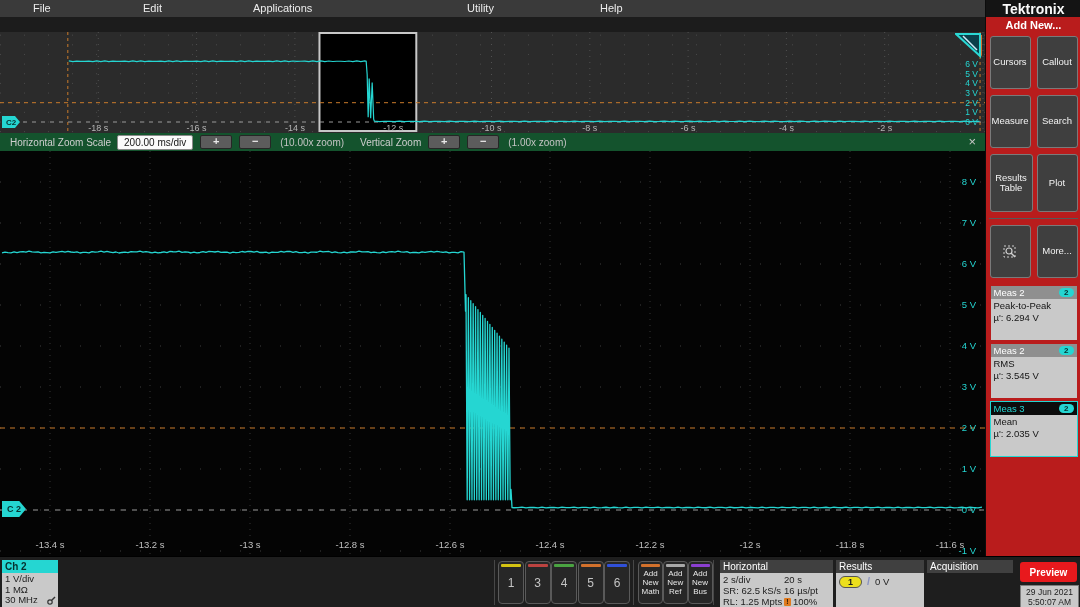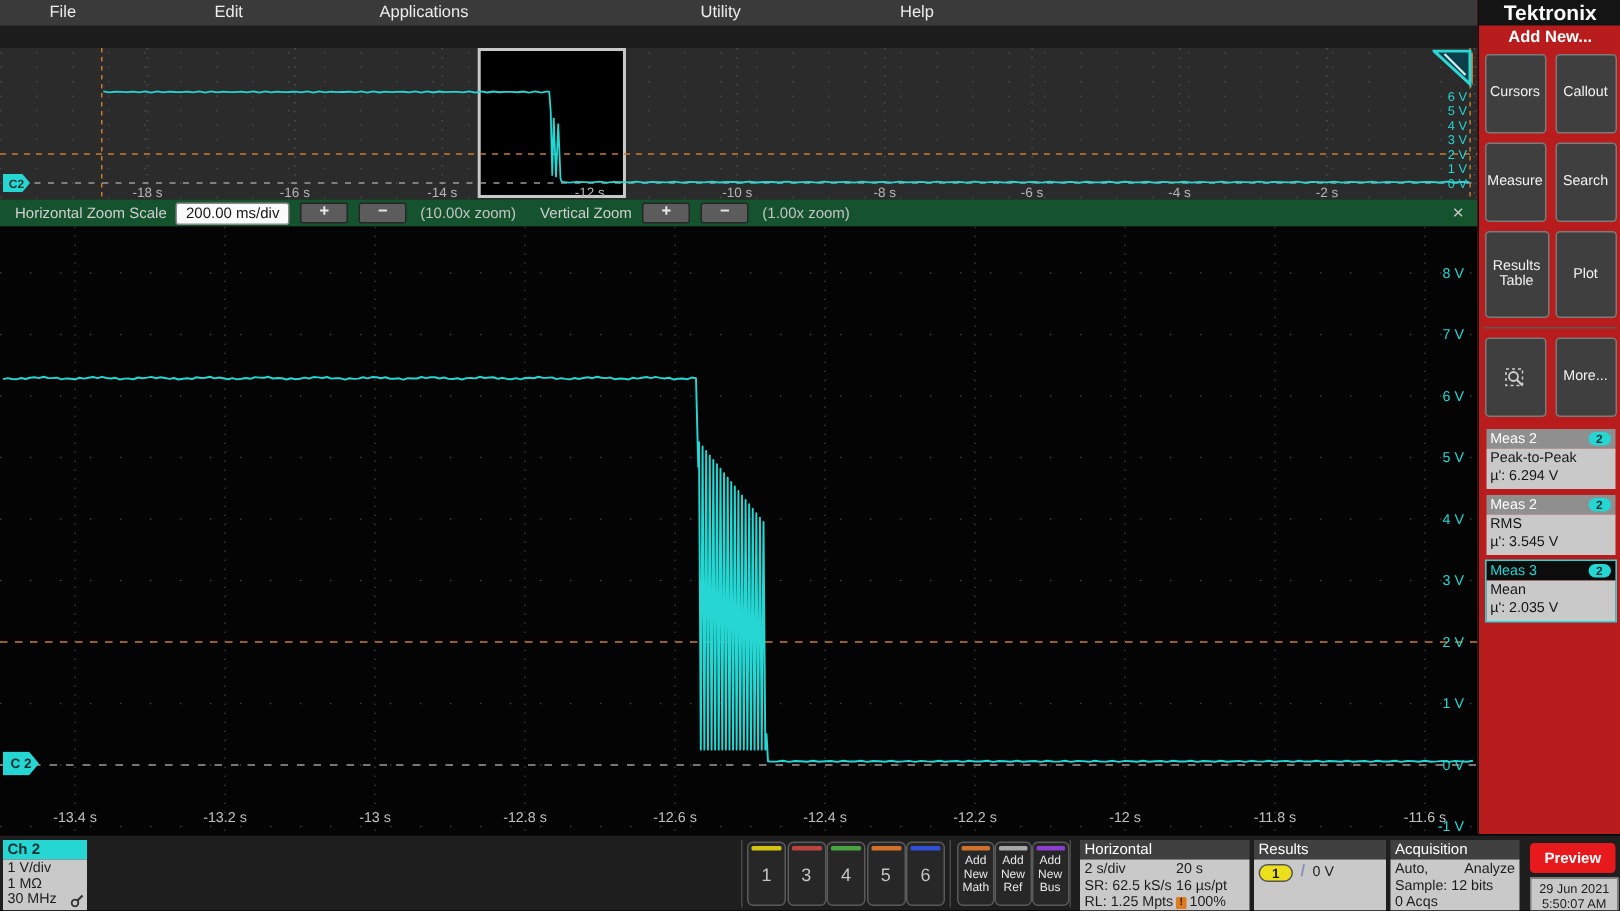--- a/index.html
+++ b/index.html
@@ -43,21 +43,21 @@
           text-align:center;cursor:default;padding:16px 0;}
   .sb-div{border-top:1px solid #585858;margin:6px 3px 0 3px;}
   .meas-list{margin-top:8px;}
   .meas-card{width:86px;margin:0 auto 4px auto;}
   .meas-card.selected{outline:1px solid #25d6d2;}
   .meas-head{height:13px;background:#8f8f8f;color:#ffffff;font-size:9.5px;display:flex;align-items:center;
              justify-content:space-between;padding:0 3px;}
   .meas-card.selected .meas-head{background:#0c0c0c;color:#25d6d2;}
   .meas-badge{background:#25d6d2;color:#06302f;font-size:8px;font-weight:bold;border-radius:7px;
               padding:0 5px;line-height:9px;height:9px;}
-  .meas-body{background:#c9c9c9;color:#151515;font-size:9.5px;line-height:12px;padding:1px 3px 2px 3px;}
+  .meas-body{background:#c9c9c9;color:#151515;font-size:9.5px;line-height:12px;padding:1px 3px 16px 3px;}
   
   .bottombar{position:absolute;left:0;top:556px;width:1080px;height:51px;background:#1e1e1e;border-top:1px solid #000;}
   .vsep{position:absolute;top:3px;height:45px;width:1px;background:#474747;}
   .card{position:absolute;font-size:9.5px;}
   .card .head{height:13px;background:#404040;color:#fff;font-size:10px;line-height:13px;padding-left:3px;}
   .card .body{background:#c9c9c9;color:#1d1d1d;padding:1px 3px;}
   .ch2{left:2px;top:3px;width:56px;}
   .ch2 .head{background:#25d6d2;color:#06302f;font-weight:bold;}
   .ch2 .body{height:32px;line-height:10.5px;position:relative;}
   .probe{position:absolute;right:2px;bottom:2px;}
@@ -370,28 +370,20 @@
       <div class="head">Results</div>
       <div class="body">
         <span class="trig-src">1</span>
         <span class="slope">/</span>
         <span class="tlevel">0 V</span>
       </div>
     </div>
 
     <div class="card apanel">
       <div class="head">Acquisition</div>
-      <div class="body">
-        <div class="hrow">
-          <span>Auto,</span>
-          <span>Analyze</span>
-        </div>
-        <div>Sample: 12 bits</div>
-        <div>0 Acqs</div>
-      </div>
     </div>
 
     <div class="preview">Preview</div>
     <div class="datetime">
       <div>29 Jun 2021</div>
       <div>5:50:07 AM</div>
     </div>
   </div>
 
 </div>

